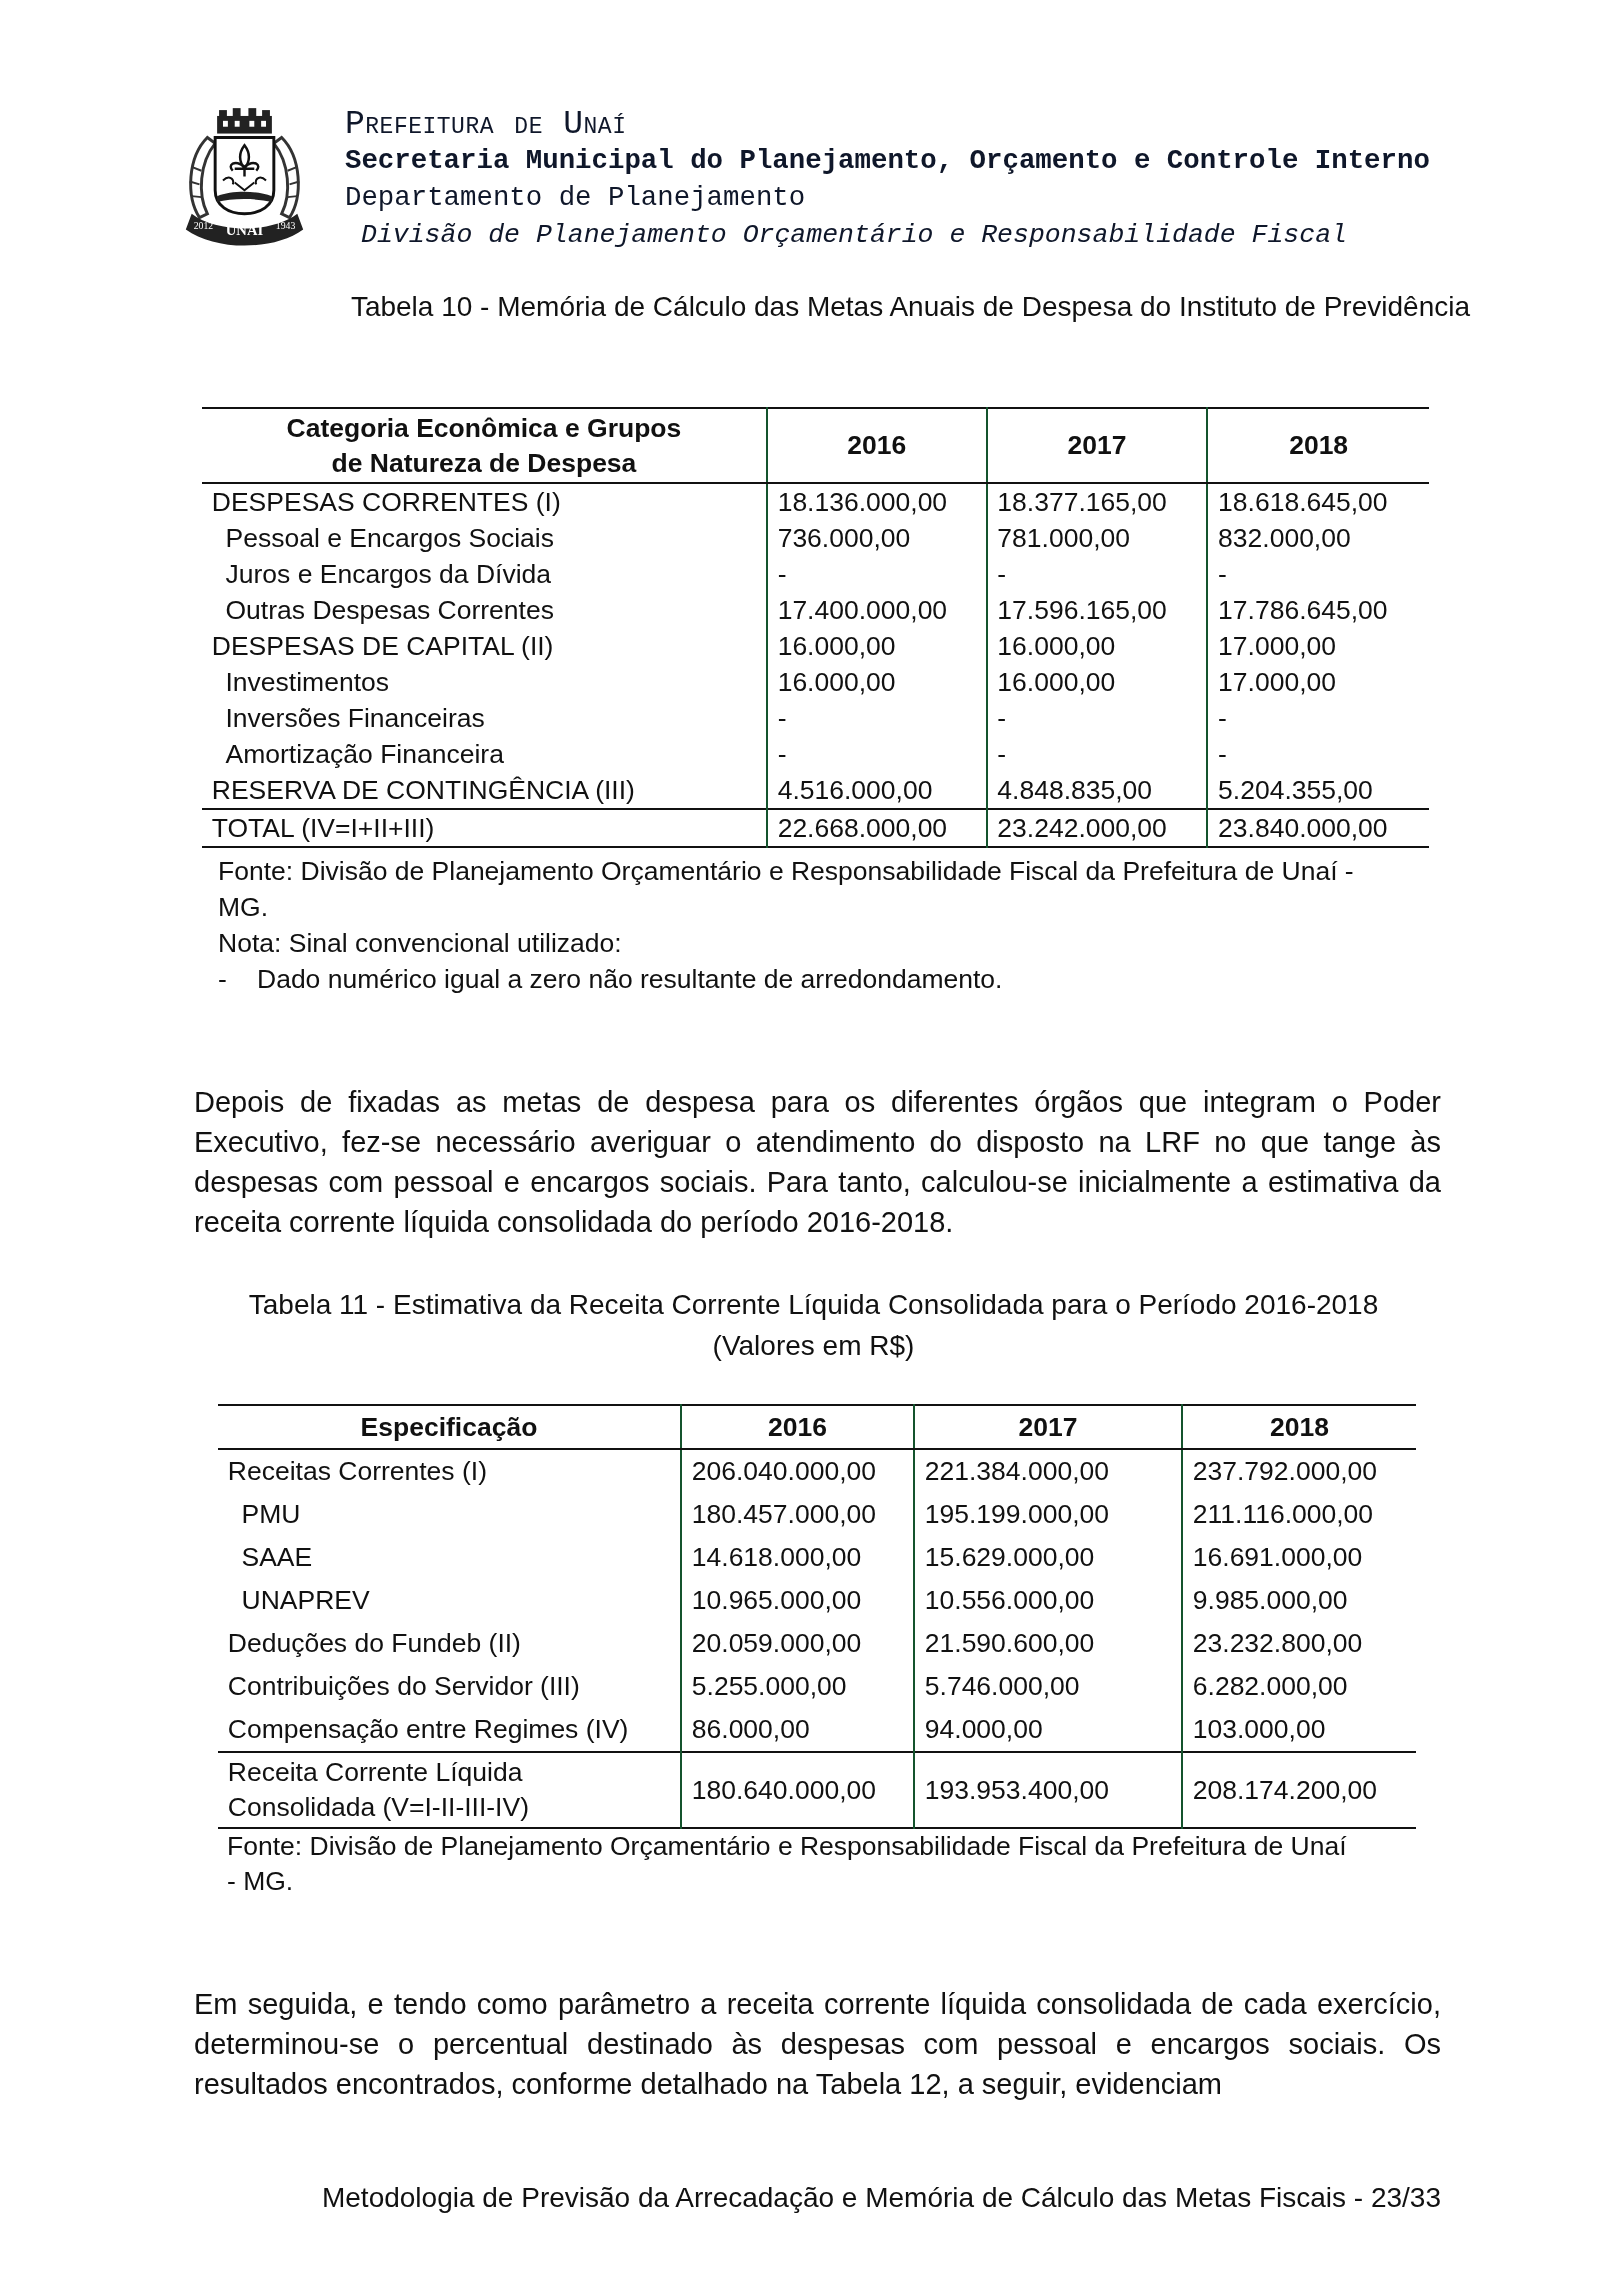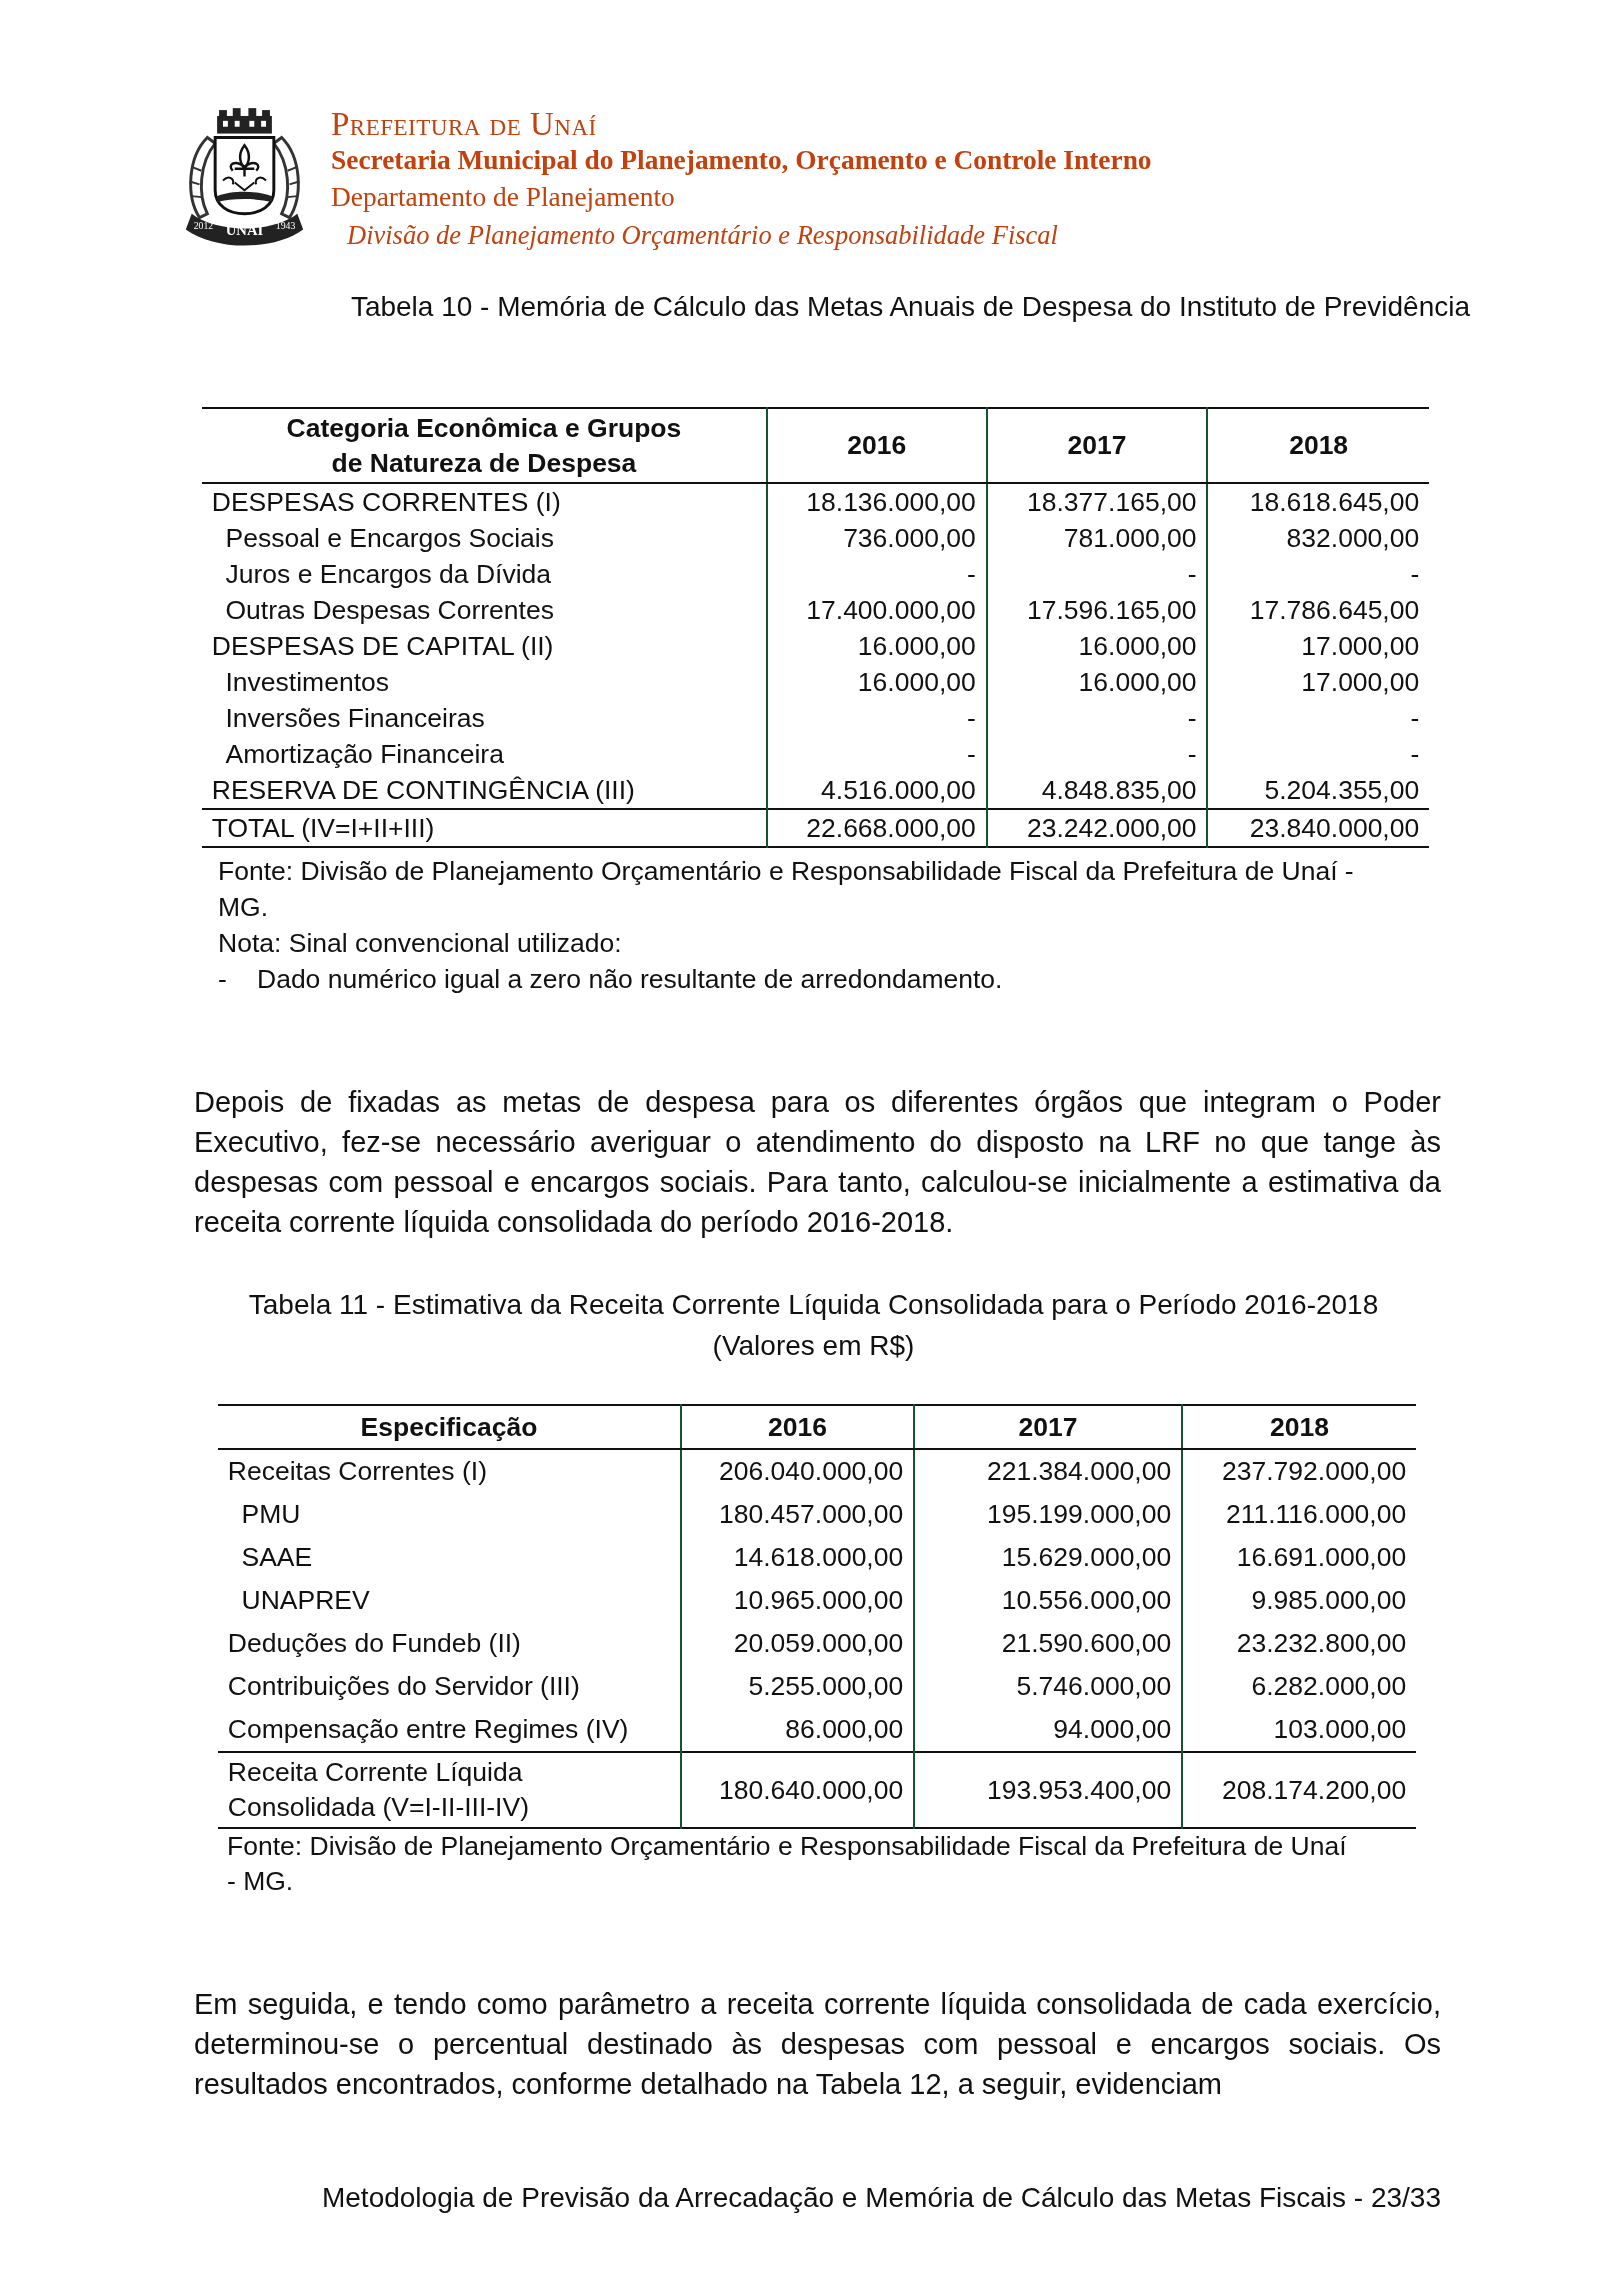--- a/index.html
+++ b/index.html
@@ -1,34 +1,34 @@
 <!DOCTYPE html>
 <html><head>
 <meta charset="utf-8">
 <style>
   html, body { margin: 0; padding: 0; background: #ffffff; }
   body { width: 1620px; height: 2293px; position: relative; overflow: hidden; color: #111; font-family: "Liberation Sans", sans-serif; }
   .abs { position: absolute; }
 
   
   .logo { left: 178px; top: 108px; width: 133px; height: 145px; }
-  .hdr { left: 331px; font-family: Liberation Serif, serif; color: #c2410c; white-space: nowrap; }
+  .hdr { left: 345px; font-family: Liberation Mono, monospace; color: #0f172a; white-space: nowrap; }
   .hdr-title { top: 106px; font-size: 33px; font-variant: small-caps; letter-spacing: 0.5px; }
   .hdr-sec { top: 145px; font-size: 27.4px; font-weight: bold; }
   .hdr-dep { top: 182px; font-size: 27.4px; }
   .hdr-div { top: 220px; font-size: 26.5px; font-style: italic; margin-left: 16px; }
 
   
   .caption { left: 157px; width: 1313px; text-align: center; font-size: 28px; line-height: 41px; }
 
   
   table.grid { position: absolute; border-collapse: collapse; font-size: 26.5px; }
   table.grid td, table.grid th { padding: 0 9.8px; white-space: nowrap; }
   table.grid th { font-weight: bold; text-align: center; }
-  table.grid td.num { text-align: right; }
+  table.grid td.num { }
   table.grid td.v, table.grid th.v { border-left: 2px solid #14532d; }
 
   #t10 { left: 202px; top: 407px; width: 1227px; border-top: 2.9px solid #111; border-bottom: 2.9px solid #111; }
   #t10 col.c0 { width: 566px; } #t10 col.c1 { width: 220px; } #t10 col.c2 { width: 221px; } #t10 col.c3 { width: 222px; }
   #t10 thead th { height: 73px; line-height: 35px; border-bottom: 2.9px solid #111; }
   #t10 tbody td { height: 36px; line-height: 36px; }
   #t10 tbody tr.total td { border-top: 2.9px solid #111; height: 33px; }
   #t10 td.ind { padding-left: 23.5px; }
 
   #t11 { left: 218px; top: 1404px; width: 1198px; border-top: 2.9px solid #111; border-bottom: 2.9px solid #111; }

